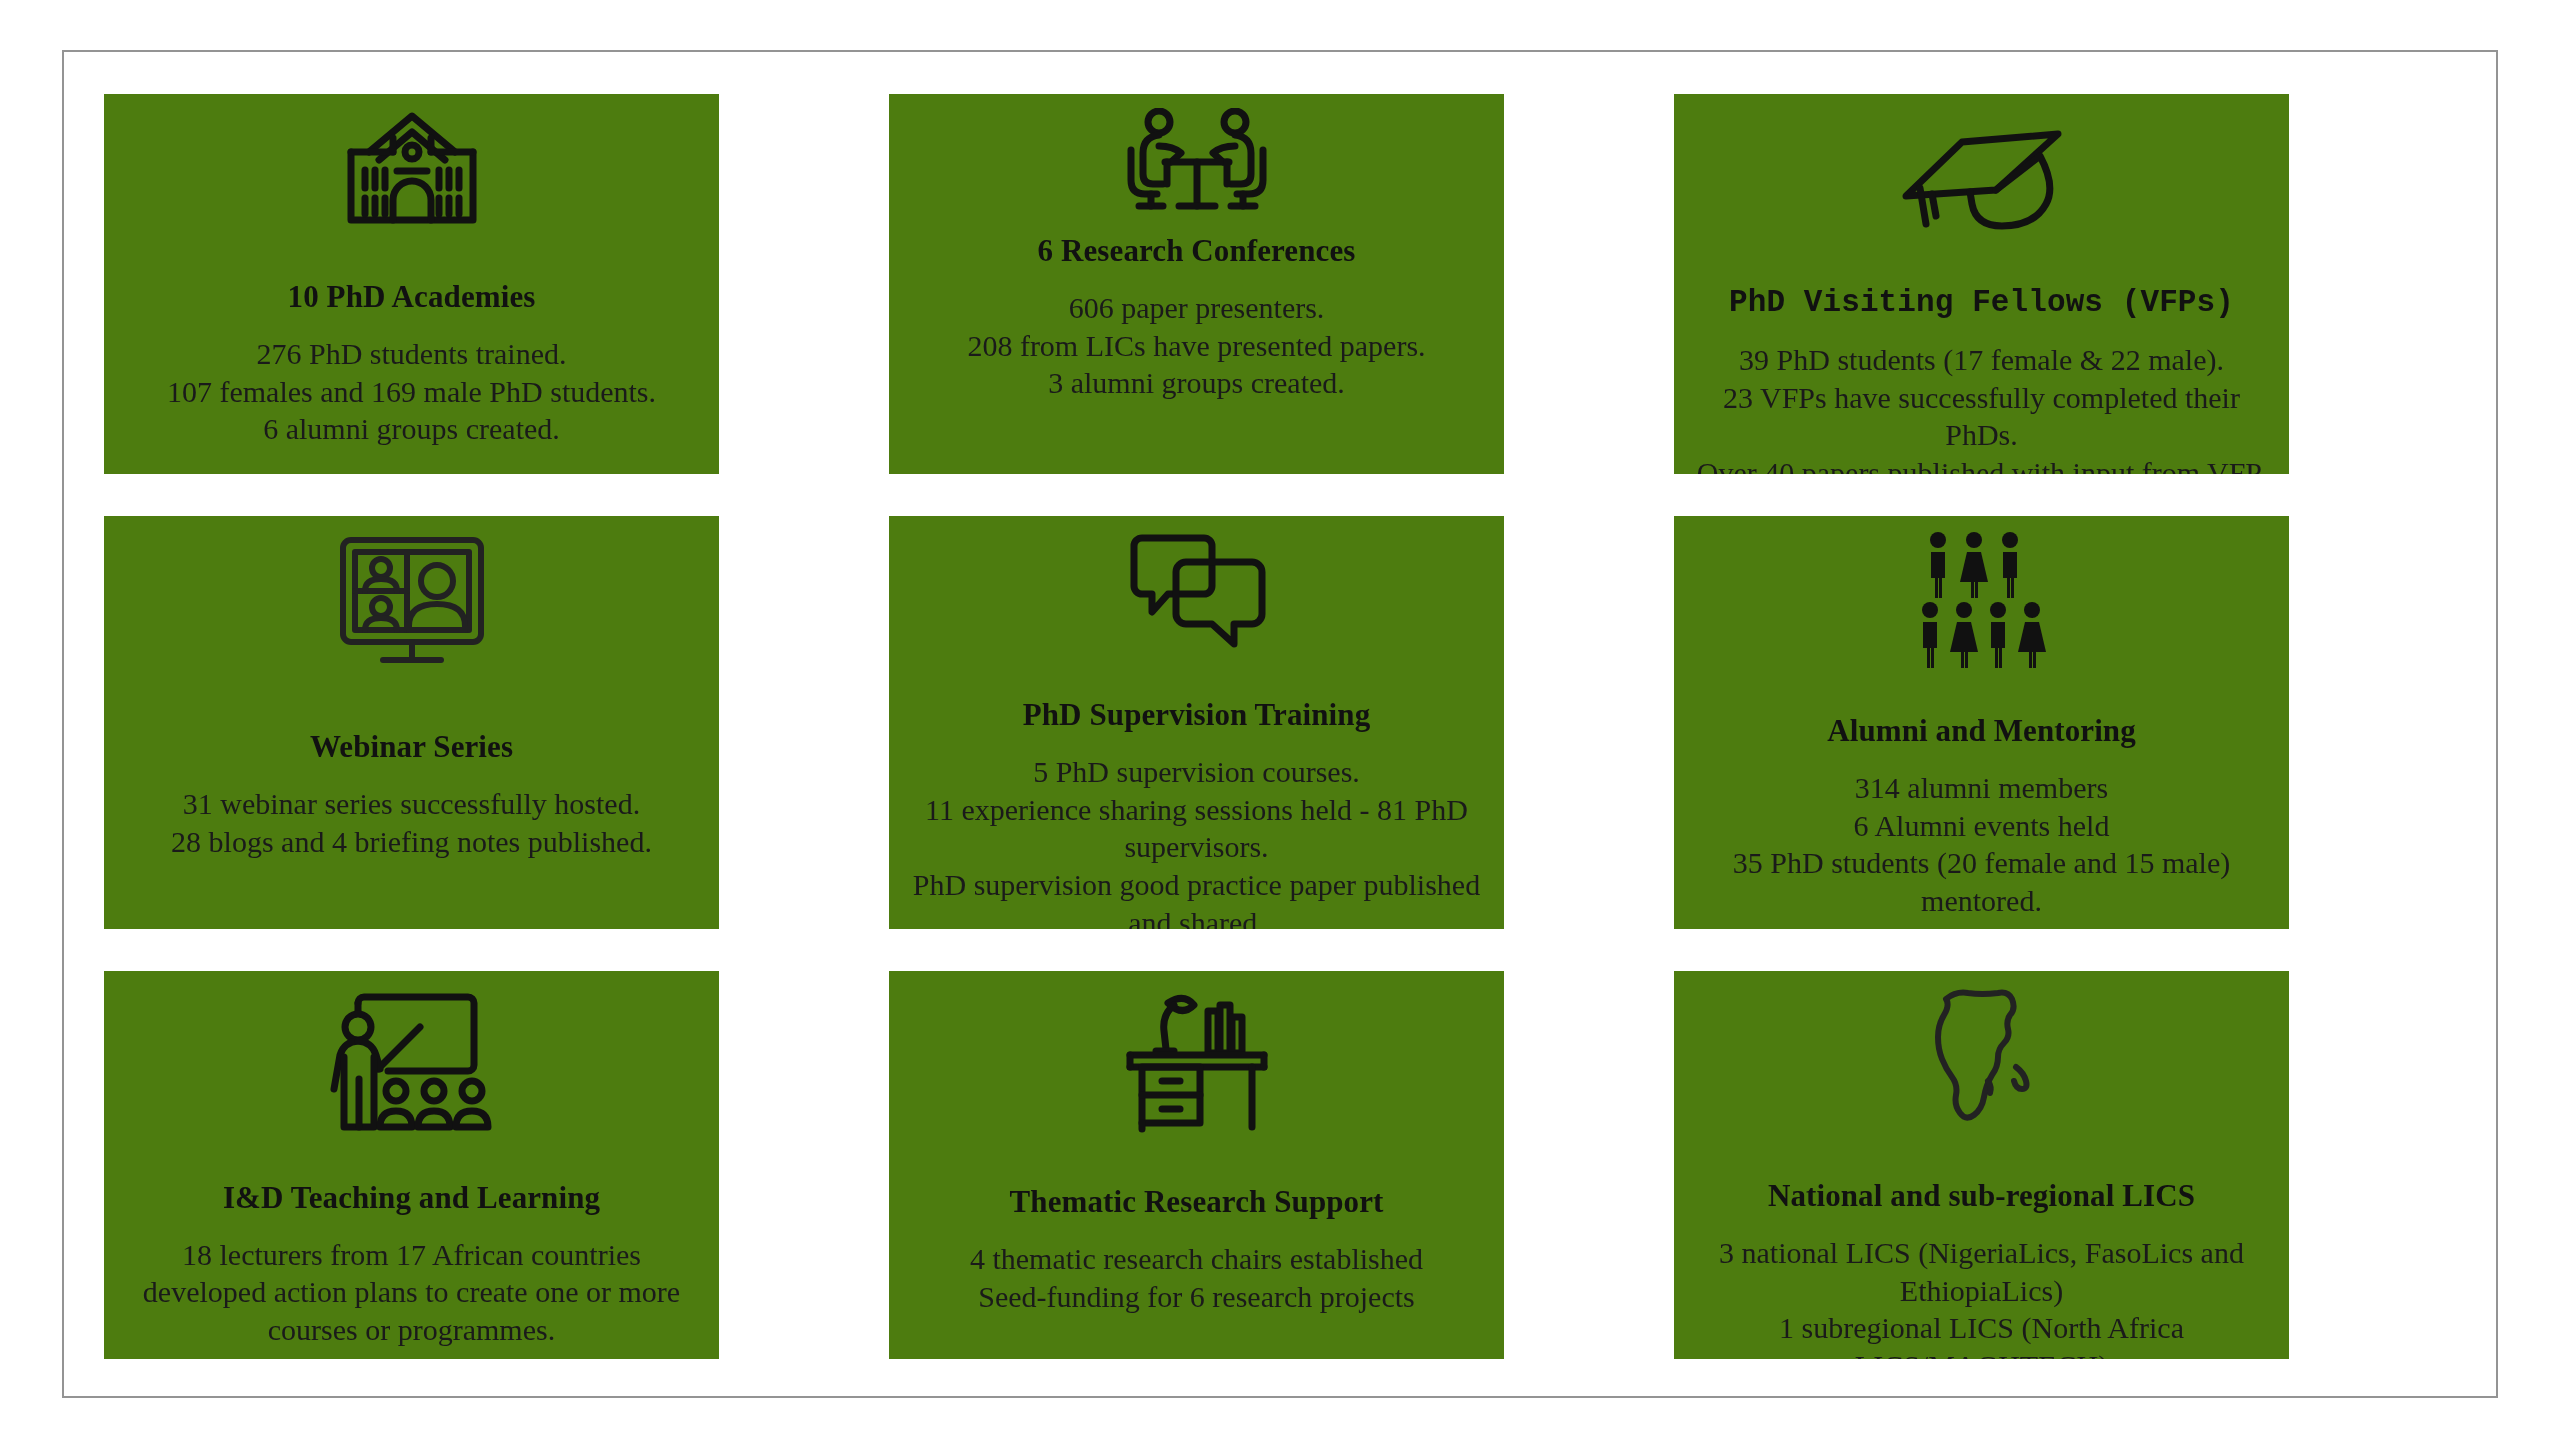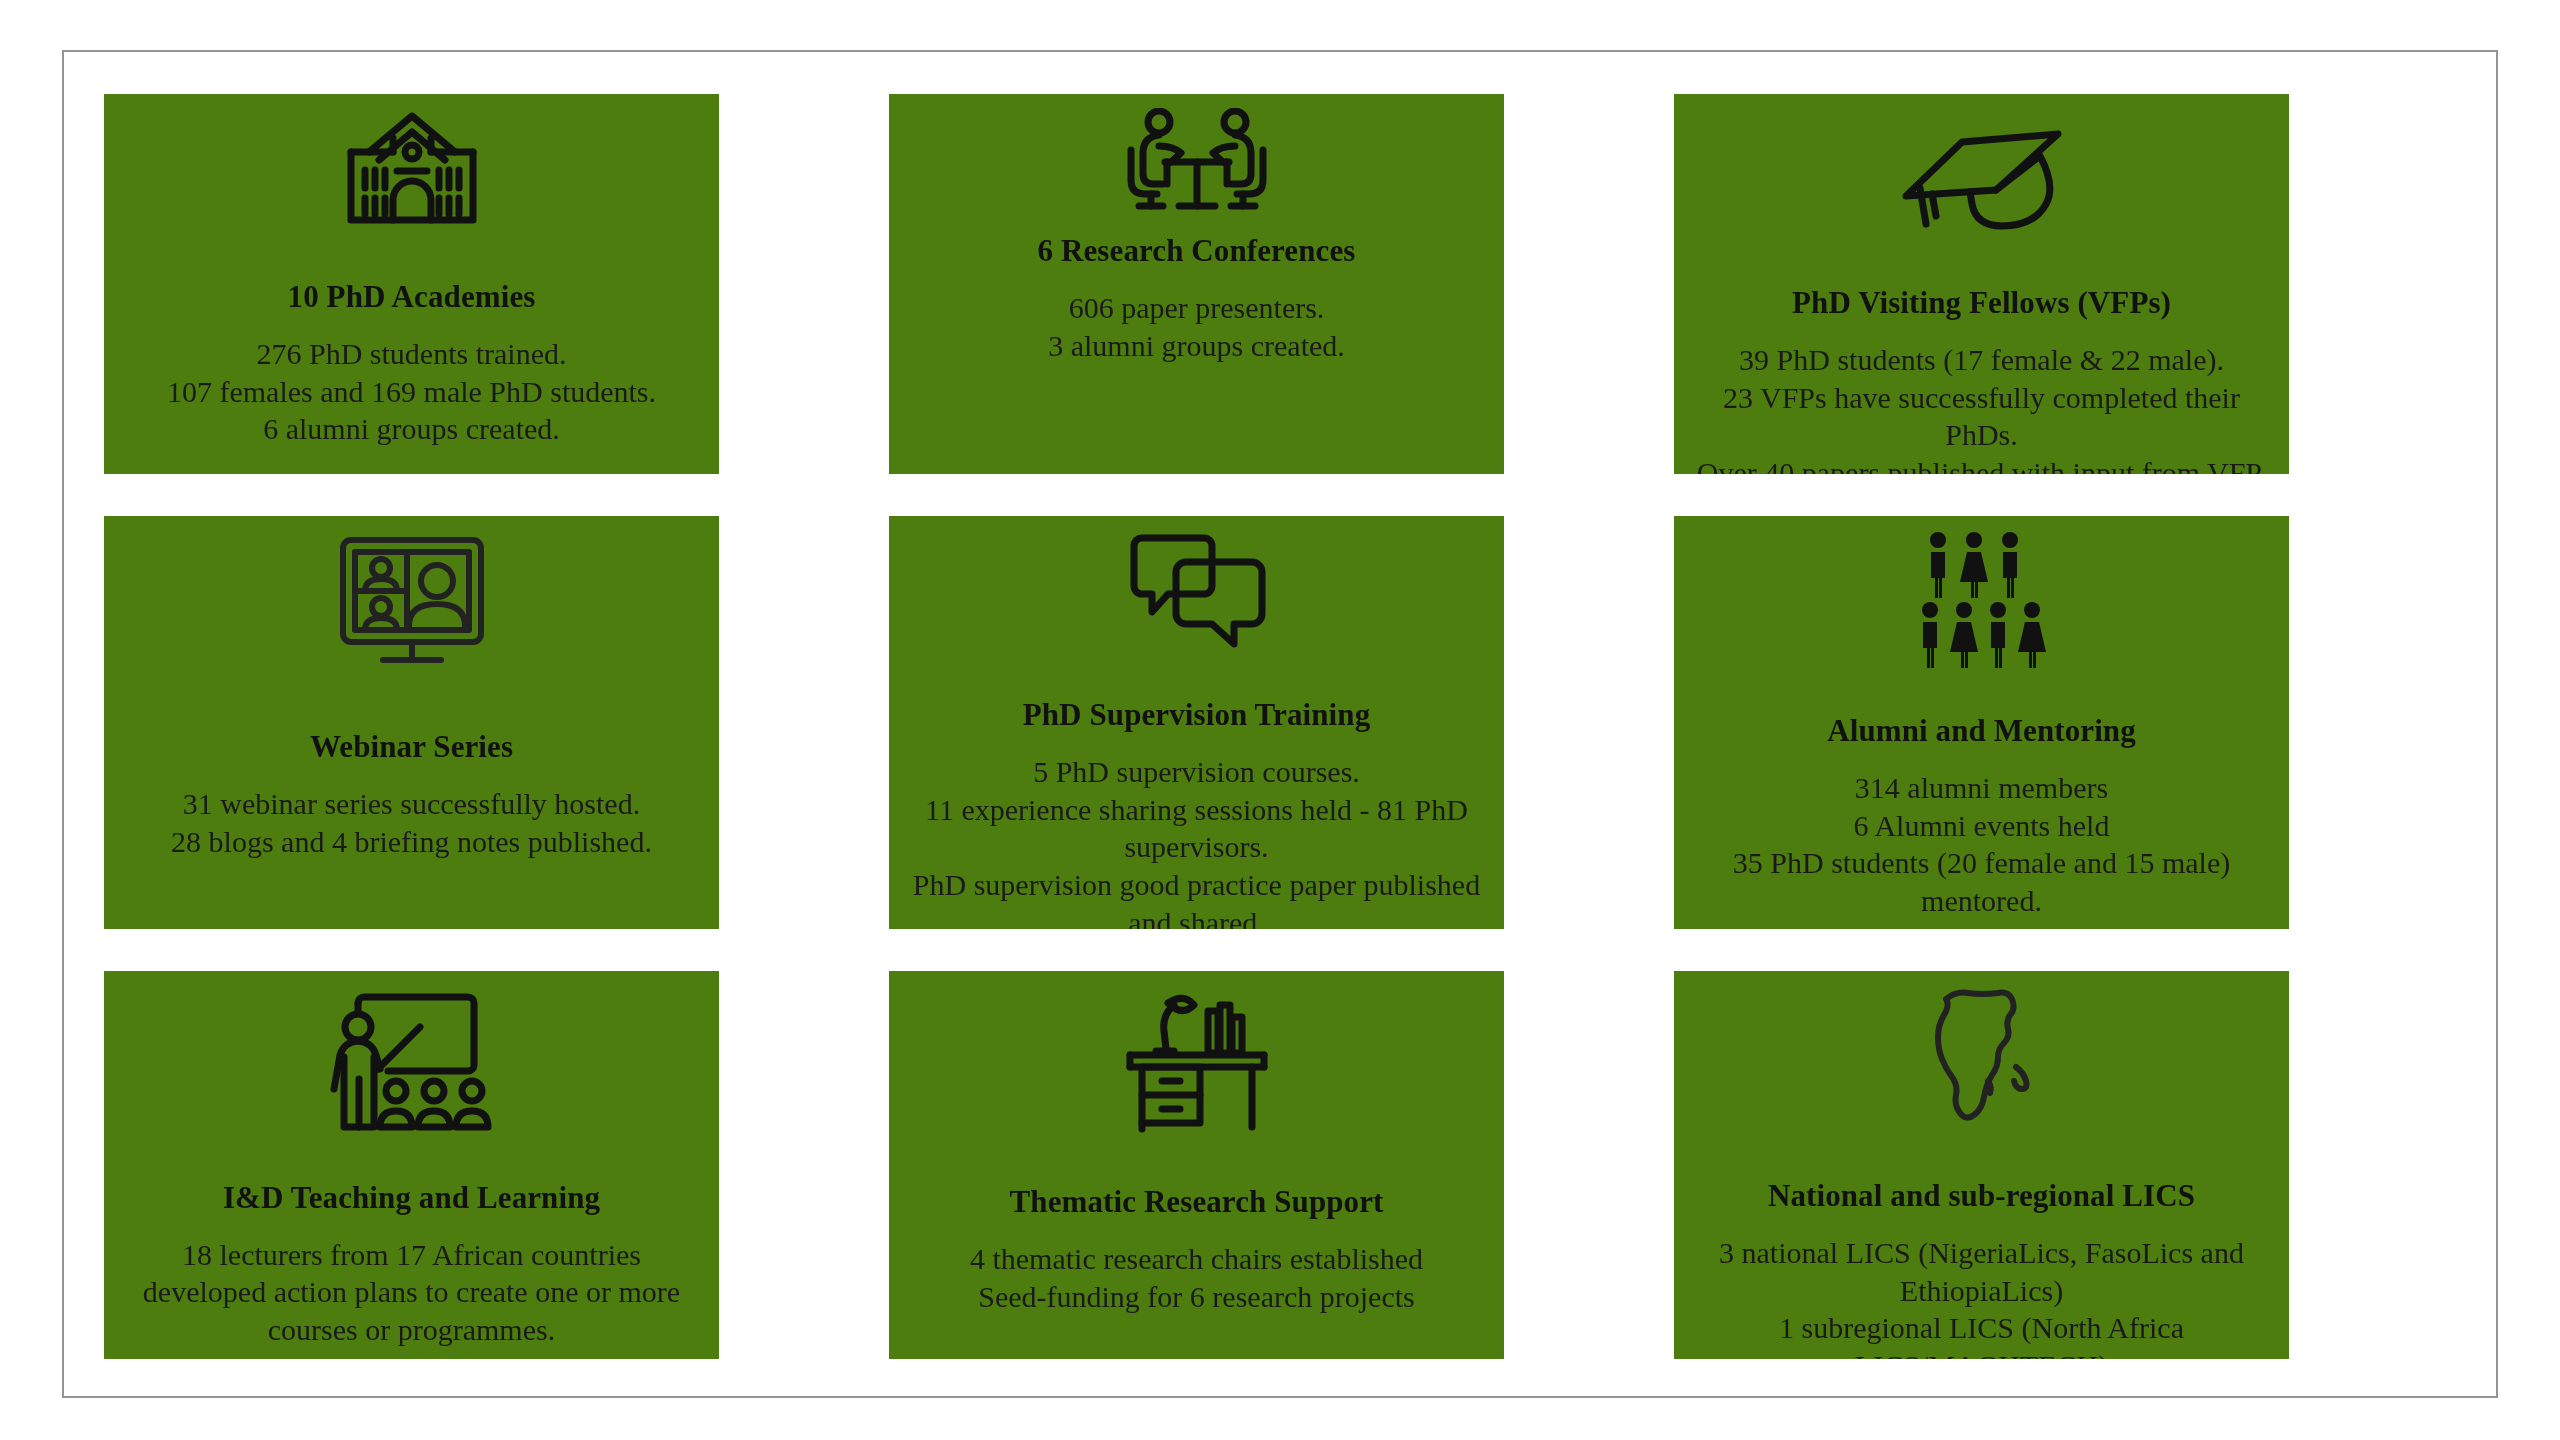--- a/index.html
+++ b/index.html
@@ -77,21 +77,21 @@
   .card.r1 .icon-wrap { height: 120px; }
   .card.r1c2 .icon-wrap { height: 108px; }
   .card.r2 .icon-wrap { height: 140px; }
   .card.r2c2 .icon-wrap { height: 118px; }
   .card.r3 .icon-wrap { height: 150px; }
 
   .card.r1c1 { }
   .card.r1c1 .card-title { margin-top: 50px; }
   .card.r1c2 .card-title { margin-top: 16px; }
   .card.r1c3 { padding-top: 26px; }
-  .card.r1c3 .card-title { margin-top: 52px; }
+  .card.r1c3 .card-title { margin-top: 52px; font-family: Liberation Mono, monospace; }
 
   .card.r2c1 .card-title { margin-top: 58px; }
   .card.r2c2 .card-title { margin-top: 48px; }
   .card.r2c3 .card-title { margin-top: 42px; }
 
   .card.r3c1 .card-title { margin-top: 46px; }
   .card.r3c2 .card-title { margin-top: 48px; }
   .card.r3c3 .card-title { margin-top: 42px; }
 
   .card.r3c1 .card-lines { max-width: 580px; }
@@ -173,20 +173,21 @@
           <line class="stroke-icon" x1="48" y1="54" x2="112" y2="54"></line>
           <line class="stroke-icon" x1="80" y1="54" x2="80" y2="98"></line>
           <line class="stroke-icon" x1="62" y1="98" x2="98" y2="98"></line>
           <line class="stroke-icon" x1="50" y1="54" x2="50" y2="76"></line>
           <line class="stroke-icon" x1="110" y1="54" x2="110" y2="76"></line>
         </svg>
       </div>
       <div class="card-title">6 Research Conferences</div>
       <div class="card-lines">
         <span class="line">606 paper presenters.</span>
+        <span class="line">208 from LICs have presented papers.</span>
         <span class="line">3 alumni groups created.</span>
       </div>
     </div>
 
     <div class="card r1 r1c3">
       <div class="icon-wrap">
         <svg width="180" height="112" viewBox="0 0 180 112" aria-hidden="true">
           <polygon class="stroke-icon" points="14,76 70,22 166,14 104,70"></polygon>
           <path class="stroke-icon" d="M104 70 L148 36 q16 30 6 48 q-12 22 -44 22 q-26 0 -30 -22 l-2 -12"></path>
           <path class="stroke-icon" d="M28 68 L34 104"></path>

